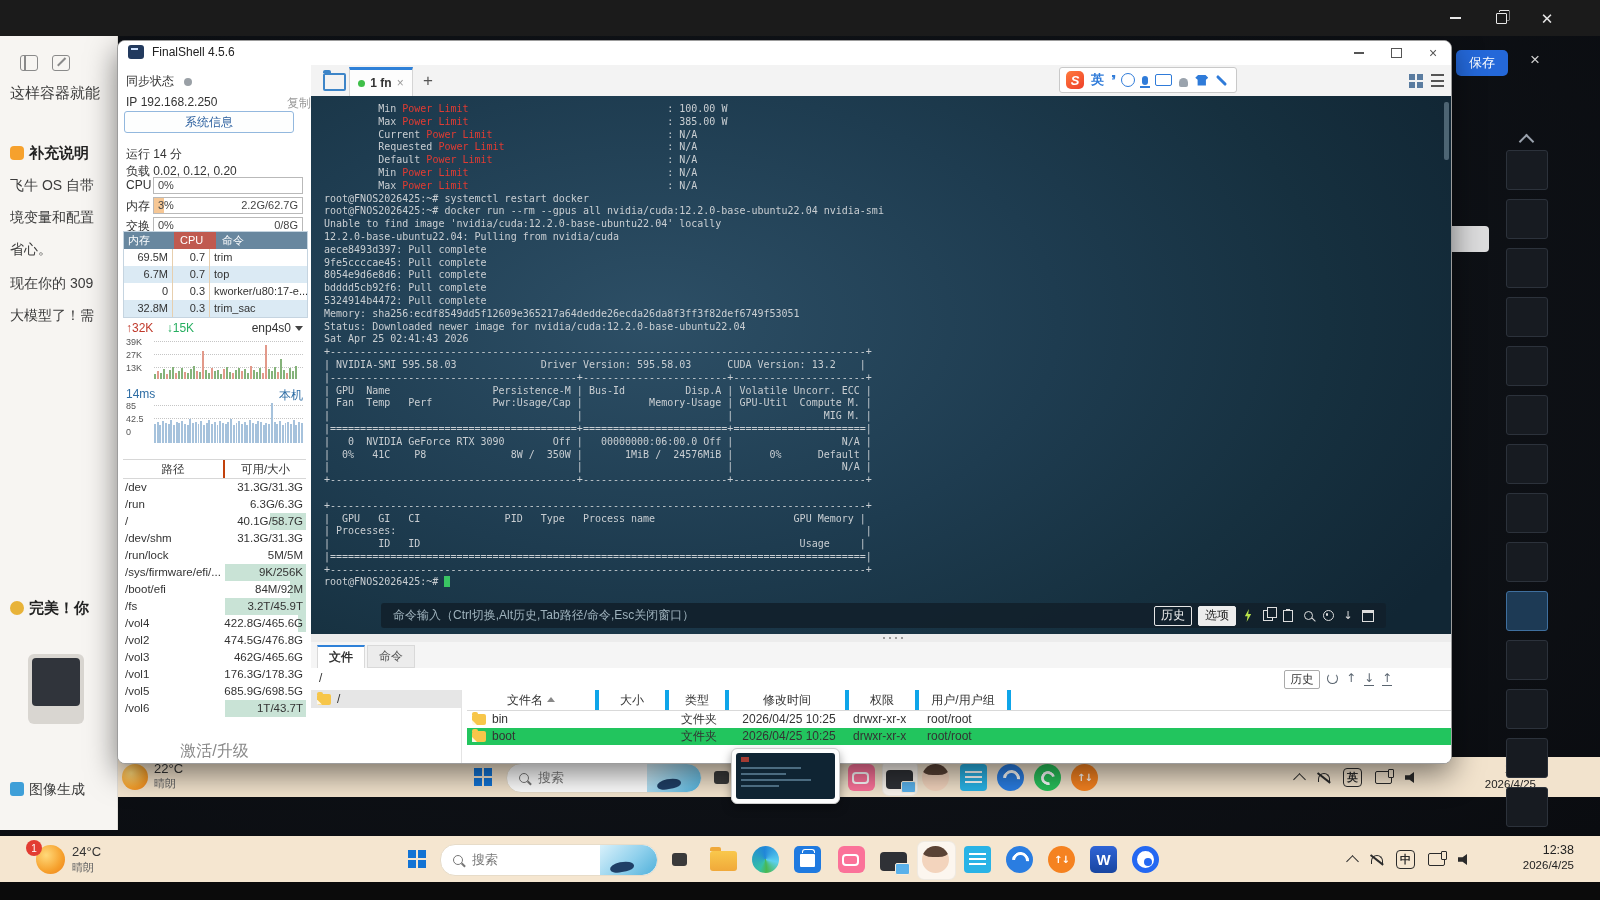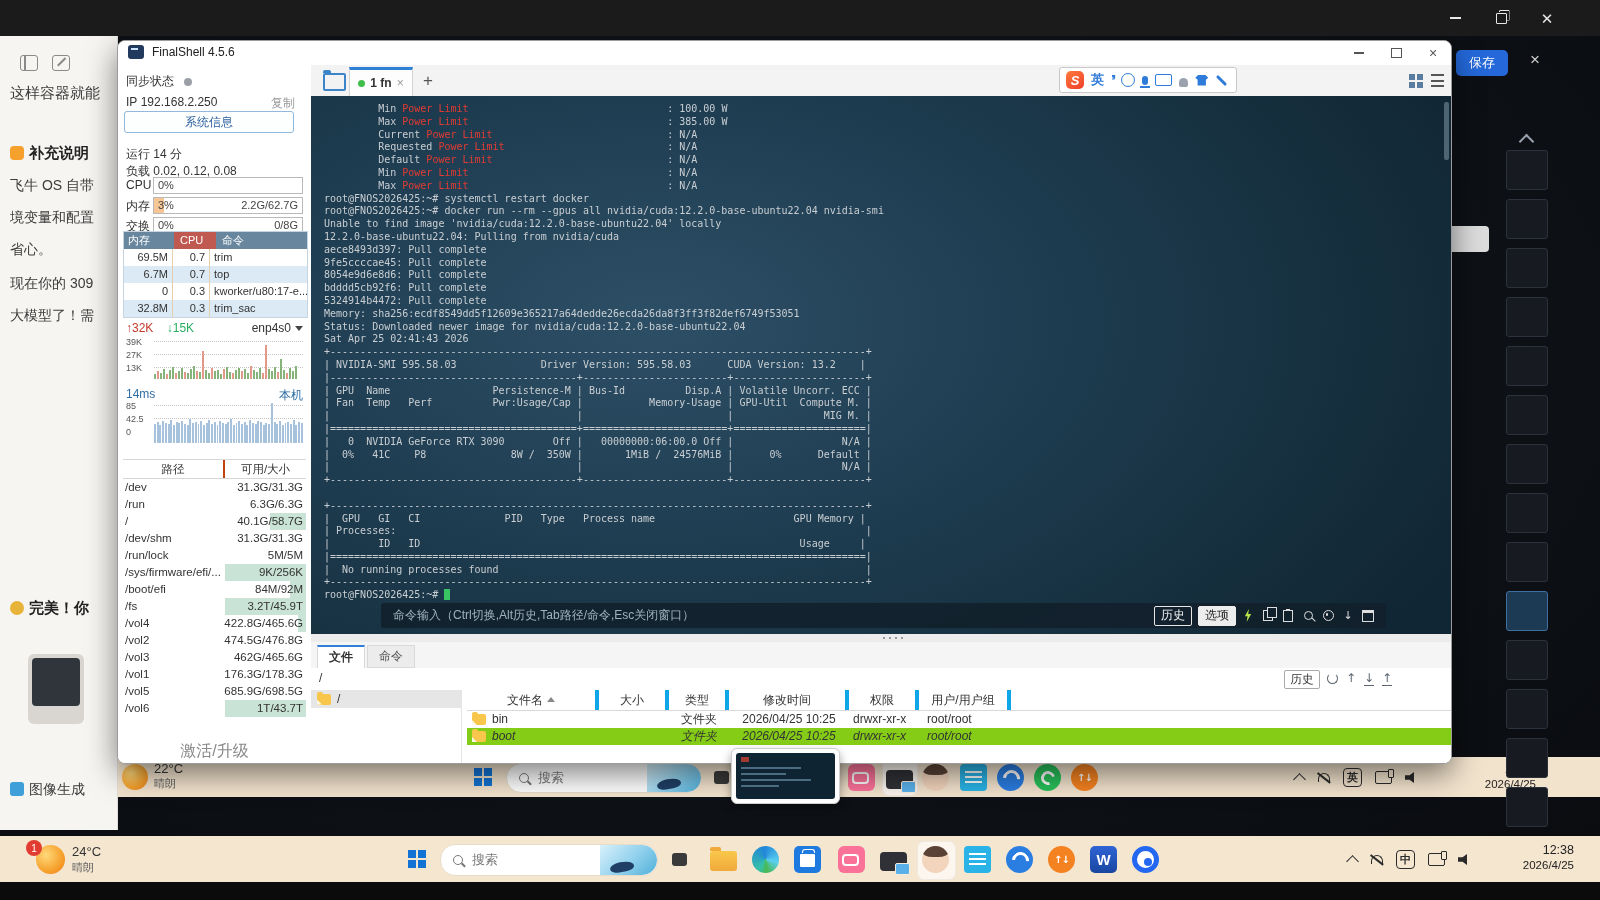--- a/index.html
+++ b/index.html
@@ -47,21 +47,21 @@
   .fs-appicon{position:absolute;left:10px;top:4px;width:16px;height:14px;background:#223a5e;border-radius:3px;}
   .fs-appicon:after{content:"";position:absolute;left:3px;top:3px;width:7px;height:2px;background:#cfe3ff;}
   .fs-title{position:absolute;left:34px;top:4px;font-size:12px;color:#222;}
   .fs-ctl{position:absolute;top:2px;width:30px;height:20px;display:flex;align-items:center;justify-content:center;color:#555;}
   .fs-ctl.min i{width:10px;height:1.2px;background:#555;display:block;}
   .fs-ctl.max i{width:9px;height:8px;border:1.2px solid #555;display:block;}
   .fs-ctl.close{font-size:14px;}
 
   
   .fs-sidebar{position:absolute;left:0;top:24px;width:193px;bottom:0;background:#fff;border-right:1px solid #e3e3e3;font-size:12px;color:#333;}
-  .sb-row{position:absolute;left:8px;right:16px;white-space:nowrap;}
+  .sb-row{position:absolute;left:8px;right:0;white-space:nowrap;}
   .dot{display:inline-block;width:8px;height:8px;border-radius:50%;background:#9aa0a6;margin-left:10px;vertical-align:-1px;}
   .copy{float:right;color:#999;}
   .sysinfo-btn{position:absolute;left:6px;top:46px;width:168px;height:20px;border:1px solid #93b8de;border-radius:3px;background:#fdfefe;color:#2b5f9e;font-size:12px;display:flex;align-items:center;justify-content:center;}
   .meter{position:absolute;left:35px;width:148px;height:15px;border:1px solid #b9b9b9;background:#fff;font-size:11px;color:#444;}
   .meter .fill{position:absolute;left:0;top:0;bottom:0;background:#f6c795;}
   .meter .pct{position:absolute;left:4px;top:1px;}
   .meter .det{position:absolute;right:4px;top:1px;}
   .mlabel{position:absolute;left:8px;font-size:12px;color:#333;}
 
   .proc-table{position:absolute;left:5px;top:166px;width:183px;border:1px solid #c5d4e0;font-size:11px;}
@@ -168,21 +168,21 @@
   .fp-body{position:absolute;left:0;top:48px;right:0;bottom:0;background:#fff;}
   .fp-tree{position:absolute;left:0;top:0;width:150px;bottom:0;border-right:1px solid #e4e4e4;}
   .tree-row{height:18px;background:#e6e6e6;display:flex;align-items:center;gap:6px;padding-left:6px;}
   .mini-folder{display:inline-block;width:14px;height:11px;background:#f7c64a;border-radius:2px;position:relative;flex:0 0 auto;}
   .mini-folder:before{content:"";position:absolute;left:0;top:-2px;width:6px;height:3px;background:#f7c64a;border-radius:2px 2px 0 0;}
   .mini-folder:after{content:"";position:absolute;left:0;bottom:0;width:5px;height:5px;background:#fff;clip-path:polygon(0 0,100% 100%,0 100%);opacity:.85;}
   .fp-table{position:absolute;left:156px;top:0;right:0;bottom:0;}
   .fhead{display:flex;height:20px;line-height:20px;border-bottom:1px solid #d9d9d9;color:#333;}
   .fhead div{text-align:center;border-right:4px solid #0ea5e9;box-sizing:border-box;}
   .frow{display:flex;height:17px;line-height:17px;background:#fff;}
-  .frow.alt{background:#84cc16;font-style:italic;}
+  .frow.alt{background:#22c55e;}
   .fc{overflow:hidden;white-space:nowrap;box-sizing:border-box;}
   .w-name{width:132px;} .w-size{width:70px;} .w-type{width:60px;} .w-time{width:120px;} .w-perm{width:70px;} .w-owner{width:92px;} .w-fill{flex:1;border-right:none!important;}
   .fc.fname{display:flex;align-items:center;gap:6px;padding-left:5px;width:132px;}
   .fc.fsize{width:70px;text-align:right;padding-right:6px;}
   .fc.ftype{width:60px;text-align:center;}
   .fc.ftime{width:120px;text-align:center;}
   .fc.fperm{width:70px;padding-left:4px;}
   .fc.fowner{width:92px;padding-left:8px;}
   .fc.ffill{flex:1;}
   .sort-caret{display:inline-block;width:0;height:0;border-left:4px solid transparent;border-right:4px solid transparent;border-bottom:5px solid #888;margin-left:4px;vertical-align:2px;}
@@ -340,21 +340,21 @@
     </div>
 
     <div class="fs-sidebar">
       <div class="sb-row" style="top:8px;"><span>同步状态</span><span class="dot"></span></div>
       <div class="sb-row" style="top:30px;">
         <span>IP</span>&nbsp;<span>192.168.2.250</span>
         <span class="copy">复制</span>
       </div>
       <div class="sysinfo-btn">系统信息</div>
       <div class="sb-row" style="top:81px;"><span>运行</span>&nbsp;<span>14 分</span></div>
-      <div class="sb-row" style="top:98px;"><span>负载</span>&nbsp;<span>0.02, 0.12, 0.08</span></div>
+      <div class="sb-row" style="top:98px;"><span>负载</span>&nbsp;<span>0.02, 0.12, 0.20</span></div>
 
       <div class="mlabel" style="top:113px;">CPU</div>
       <div class="meter" style="top:112px;">
           <span class="pct">0%</span>
         </div>
       <div class="mlabel" style="top:133px;">内存</div>
       <div class="meter" style="top:132px;">
           <span class="fill" style="width:10px;"></span>
           <span class="pct">3%</span>
           <span class="det">2.2G/62.7G</span>
@@ -650,21 +650,20 @@
             <div class="tline"><span>|   0  NVIDIA GeForce RTX 3090        Off |   00000000:06:00.0 Off |                  N/A |</span></div>
             <div class="tline"><span>|  0%   41C    P8              8W /  350W |       1MiB /  24576MiB |      0%      Default |</span></div>
             <div class="tline"><span>|                                         |                        |                  N/A |</span></div>
             <div class="tline"><span>+-----------------------------------------+------------------------+----------------------+</span></div>
             <div class="tline"><span></span></div>
             <div class="tline"><span>+-----------------------------------------------------------------------------------------+</span></div>
             <div class="tline"><span>|  GPU   GI   CI              PID   Type   Process name                       GPU Memory |</span></div>
             <div class="tline"><span>| Processes:                                                                              |</span></div>
             <div class="tline"><span>|        ID   ID                                                               Usage     |</span></div>
             <div class="tline"><span>|=========================================================================================|</span></div>
-            <div class="tline"><span>|  No running processes found                                                             |</span></div>
             <div class="tline"><span>+-----------------------------------------------------------------------------------------+</span></div>
             <div class="tline"><span>root@FNOS2026425:~# </span><span class="cur"> </span></div>
           </div>
         <div class="scroll-thumb"></div>
         <div class="cmdbar">
           <span class="cmd-ph">命令输入（Ctrl切换,Alt历史,Tab路径/命令,Esc关闭窗口）</span>
           <span class="cmd-spacer"></span>
           <span class="cmd-btn">历史</span>
           <span class="cmd-btn solid">选项</span>
           <span class="cmd-ic">

